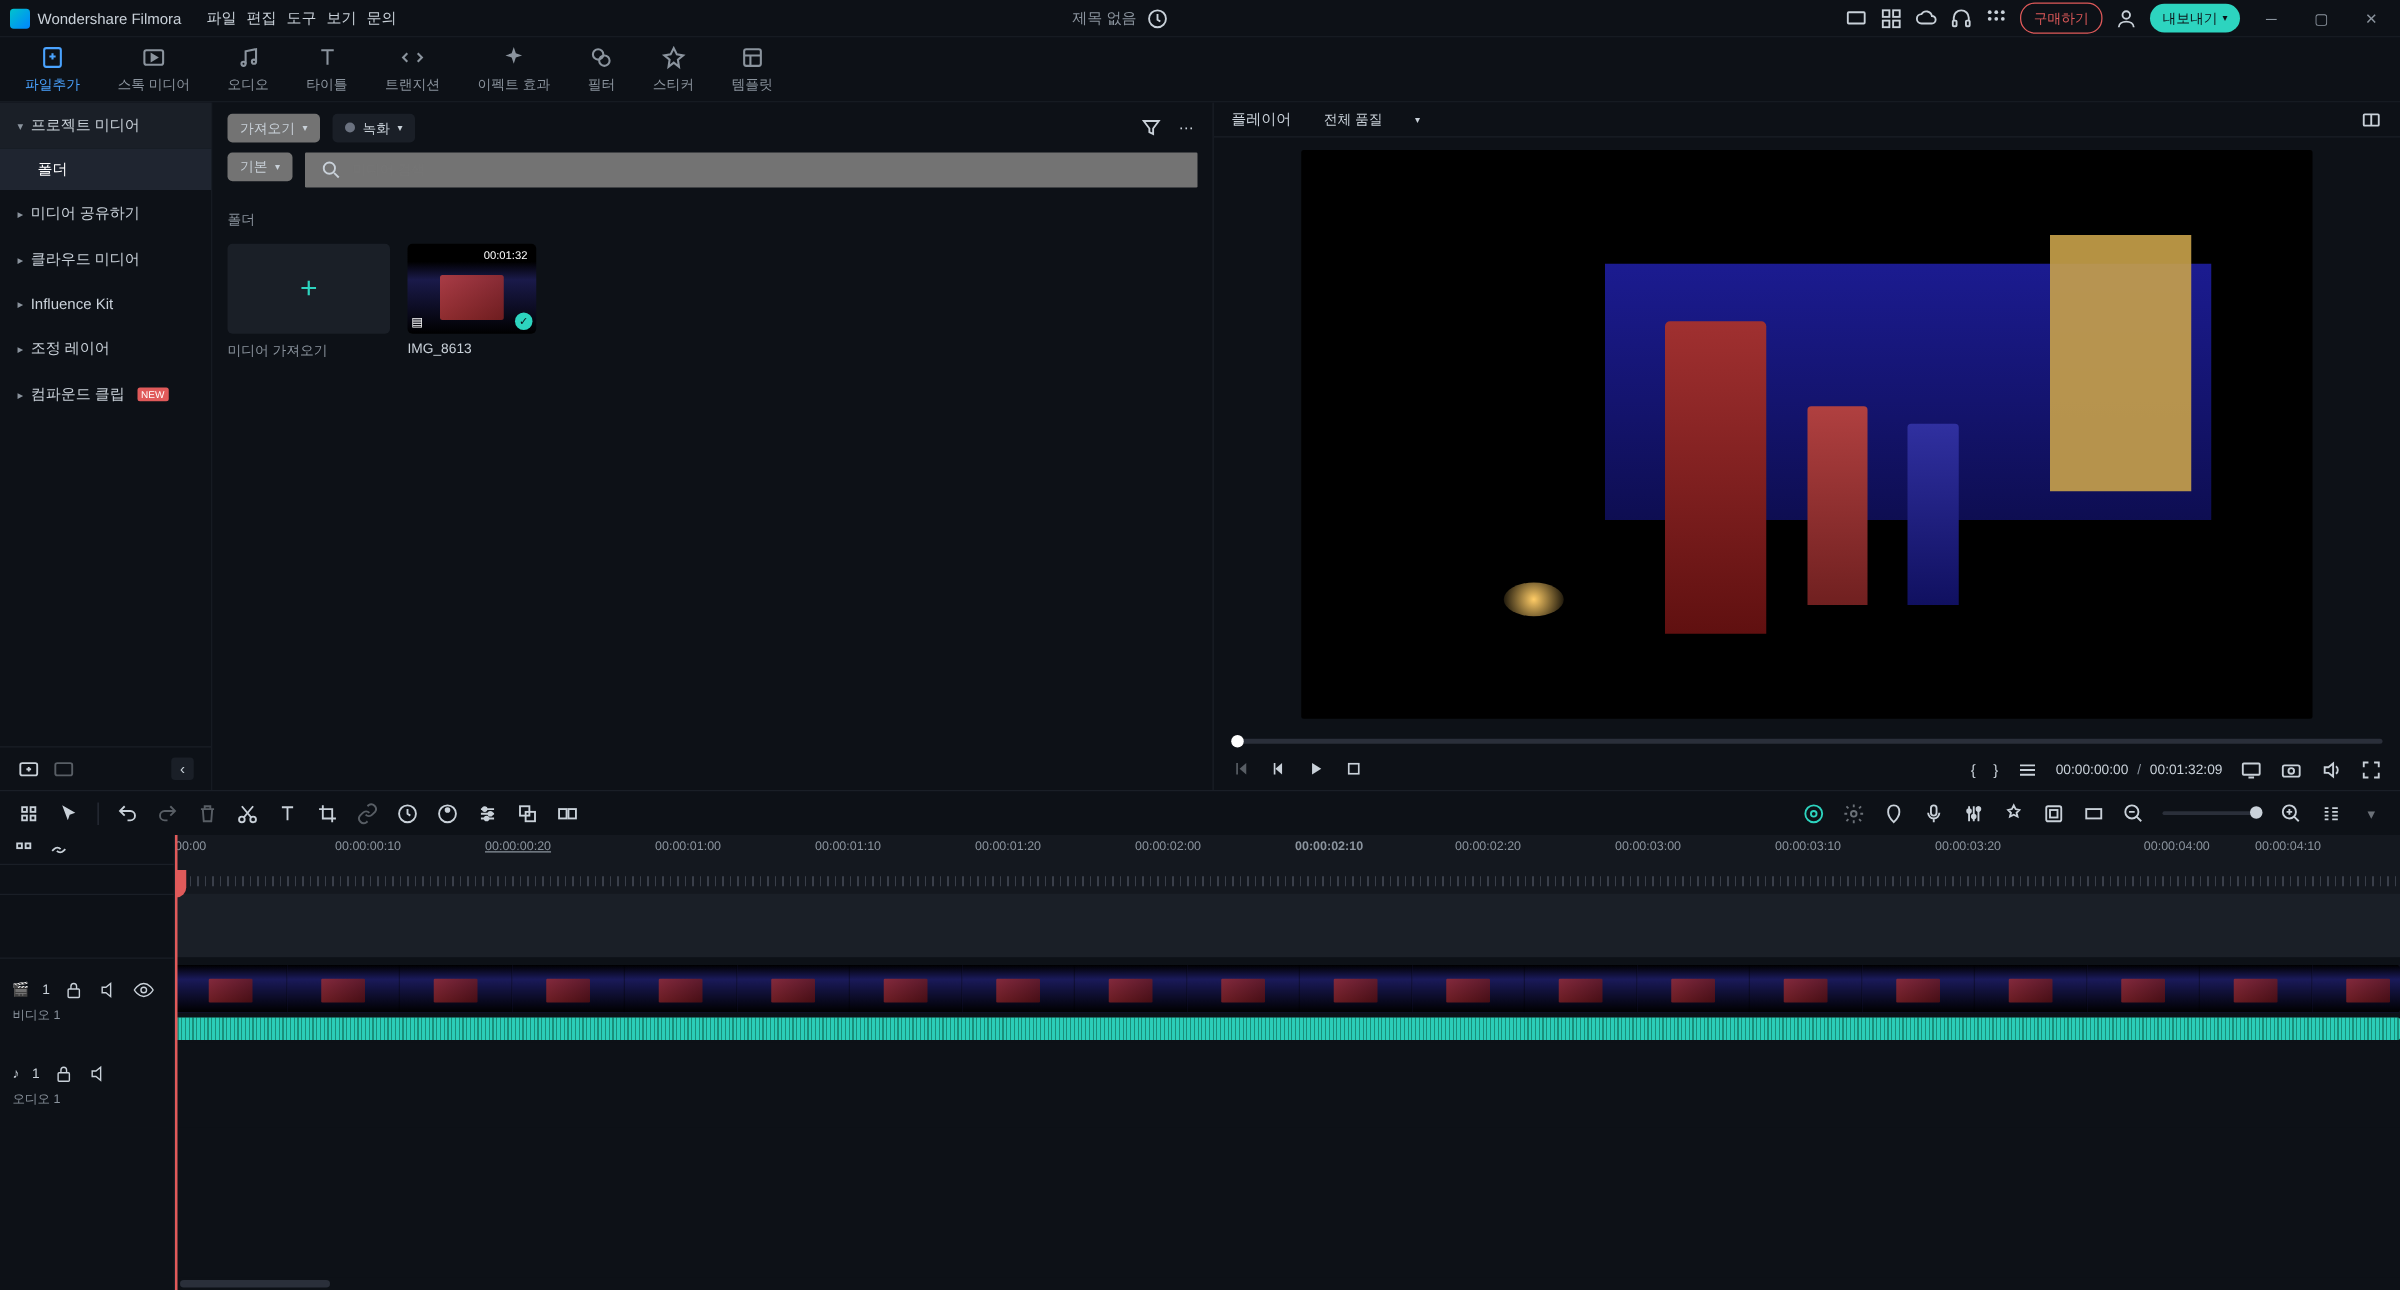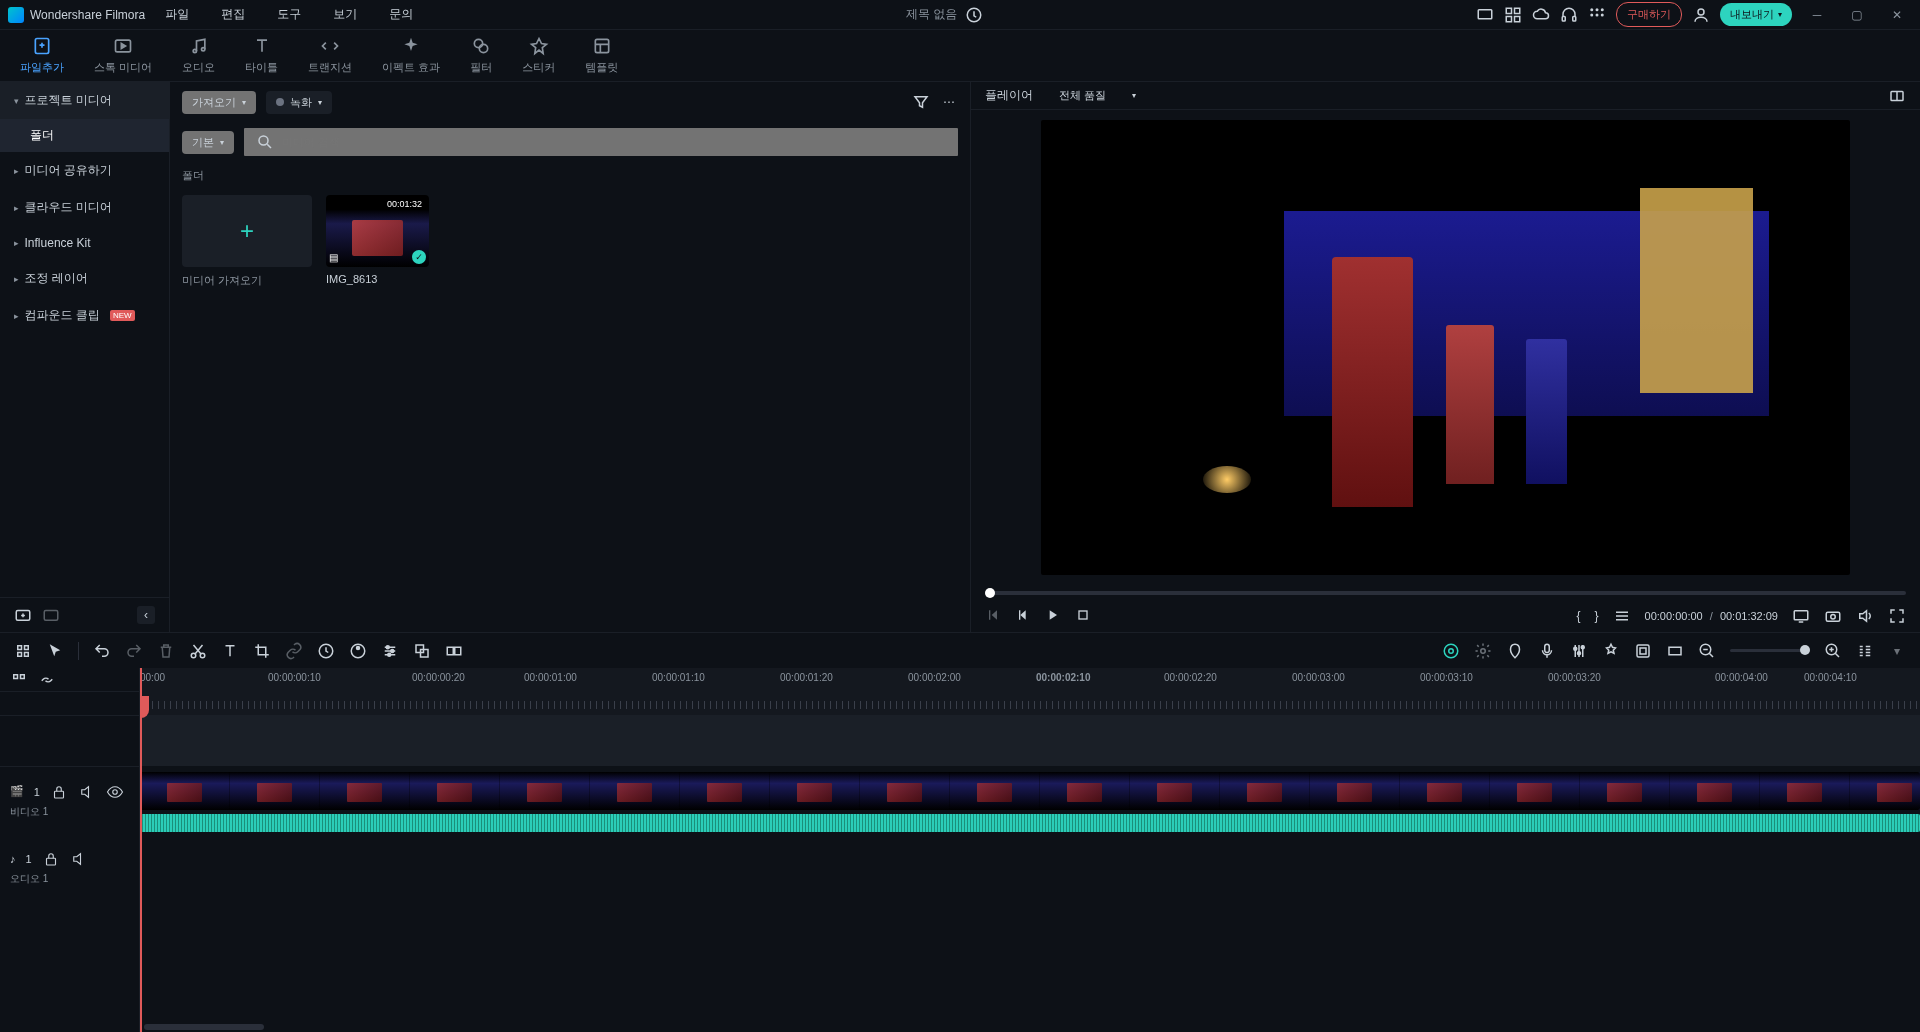--- a/index.html
+++ b/index.html
@@ -1,20 +1,20 @@
 <!DOCTYPE html>
 <html><head>
 <meta charset="utf-8">
 <style>
 * { margin: 0; padding: 0; box-sizing: border-box; font-family: "Segoe UI", Arial, sans-serif; }
 body { background: #0d1117; color: #c9d1d9; font-size: 12px; overflow: hidden; width: 1920px; height: 1032px; }
 .title-bar { height: 30px; display: flex; align-items: center; padding: 0 8px; background: #0d1117; border-bottom: 1px solid #1a1f27; }
 .title-bar .logo { display: flex; align-items: center; gap: 6px; margin-right: 20px; }
 .title-bar .logo-icon { width: 16px; height: 16px; background: linear-gradient(135deg,#00c4cc,#0084ff); border-radius: 3px; }
-.title-bar .menu { display: flex; gap: 32px; }
+.title-bar .menu { display: flex; gap: 8px; }
 .title-bar .menu span { cursor: pointer; color: #c9d1d9; }
 .title-bar .center { flex: 1; display: flex; justify-content: center; align-items: center; gap: 8px; color: #8b949e; }
 .title-bar .right { display: flex; align-items: center; gap: 10px; }
 .icon-btn { width: 18px; height: 18px; display: inline-flex; align-items: center; justify-content: center; cursor: pointer; color: #c9d1d9; }
 .pill { padding: 4px 10px; border-radius: 12px; font-size: 11px; cursor: pointer; }
 .pill.buy { border: 1px solid #e05a5a; color: #e05a5a; }
 .pill.export { background: #2dd4bf; color: #0d1117; display: flex; align-items: center; gap: 4px; }
 .win-btn { width: 30px; height: 20px; display: inline-flex; align-items: center; justify-content: center; cursor: pointer; color: #8b949e; }
 
 .nav-tabs { height: 52px; display: flex; align-items: center; padding: 0 20px; gap: 30px; background: #0d1117; border-bottom: 1px solid #1a1f27; }
@@ -34,21 +34,21 @@
 .sl-footer { margin-top: auto; padding: 8px 14px; display: flex; align-items: center; gap: 10px; justify-content: space-between; border-top: 1px solid #1a1f27; }
 .collapse-btn { width: 18px; height: 18px; background: #1a1f27; border-radius: 3px; display: flex; align-items: center; justify-content: center; cursor: pointer; }
 
 .media-panel { width: 800px; background: #0d1117; display: flex; flex-direction: column; }
 .mp-toolbar { height: 40px; display: flex; align-items: center; padding: 0 12px; gap: 10px; }
 .dropdown-sm { background: #737373; padding: 4px 10px; border-radius: 4px; display: flex; align-items: center; gap: 6px; cursor: pointer; font-size: 11px; }
 .dropdown-sm .chev { font-size: 8px; }
 .rec-btn { background: #1a1f27; padding: 4px 10px; border-radius: 4px; display: flex; align-items: center; gap: 6px; cursor: pointer; font-size: 11px; }
 .rec-dot { width: 8px; height: 8px; background: #6b7280; border-radius: 50%; }
 .mp-toolbar .spacer { flex: 1; }
-.mp-search-row { height: 40px; display: flex; align-items: center; padding: 0 12px; gap: 10px; }
+.mp-search-row { height: 40px; display: flex; align-items: flex-start; padding: 0 12px; gap: 10px; }
 .search-box { flex: 1; background: #737373; padding: 5px 12px; border-radius: 1px; display: flex; align-items: center; gap: 8px; }
 .search-box input { background: transparent; border: none; outline: none; color: #c9d1d9; font-size: 11px; flex: 1; }
 .mp-label { padding: 6px 12px; font-size: 11px; color: #8b949e; }
 .mp-grid { padding: 6px 12px; display: flex; gap: 14px; }
 .import-card { width: 130px; }
 .import-thumb { width: 130px; height: 72px; background: #1a1f27; border-radius: 4px; display: flex; align-items: center; justify-content: center; cursor: pointer; }
 .plus { font-size: 24px; color: #2dd4bf; font-weight: 300; }
 .import-label { font-size: 11px; color: #8b949e; margin-top: 6px; }
 .media-card { width: 130px; }
 .media-thumb { width: 103px; height: 72px; border-radius: 4px; position: relative; cursor: pointer; overflow: hidden; background: linear-gradient(180deg,#000 0%,#000 20%,#1a1a4a 40%,#000 100%); }
@@ -665,21 +665,21 @@
           </span>
       </div>
       <div class="tl-head-lbl">오디오 1</div>
     </div>
   </div>
   <div class="tl-body">
     <div class="tl-playhead"></div>
     <div class="tl-ruler" id="ruler">
         <span class="tl-tick" style="left: 0px;">00:00</span>
         <span class="tl-tick" style="left: 128px;">00:00:00:10</span>
-        <span class="tl-tick" style="left: 272px;">00:00:00:20</span>
+        <span class="tl-tick" style="left: 248px; text-decoration: underline;">00:00:00:20</span>
         <span class="tl-tick" style="left: 384px;">00:00:01:00</span>
         <span class="tl-tick" style="left: 512px;">00:00:01:10</span>
         <span class="tl-tick" style="left: 640px;">00:00:01:20</span>
         <span class="tl-tick" style="left: 768px;">00:00:02:00</span>
         <span class="tl-tick" style="left: 896px; font-weight: bold;">00:00:02:10</span>
         <span class="tl-tick" style="left: 1024px;">00:00:02:20</span>
         <span class="tl-tick" style="left: 1152px;">00:00:03:00</span>
         <span class="tl-tick" style="left: 1280px;">00:00:03:10</span>
         <span class="tl-tick" style="left: 1408px;">00:00:03:20</span>
         <span class="tl-tick" style="left: 1536px; padding-left: 39px;">00:00:04:00</span>

